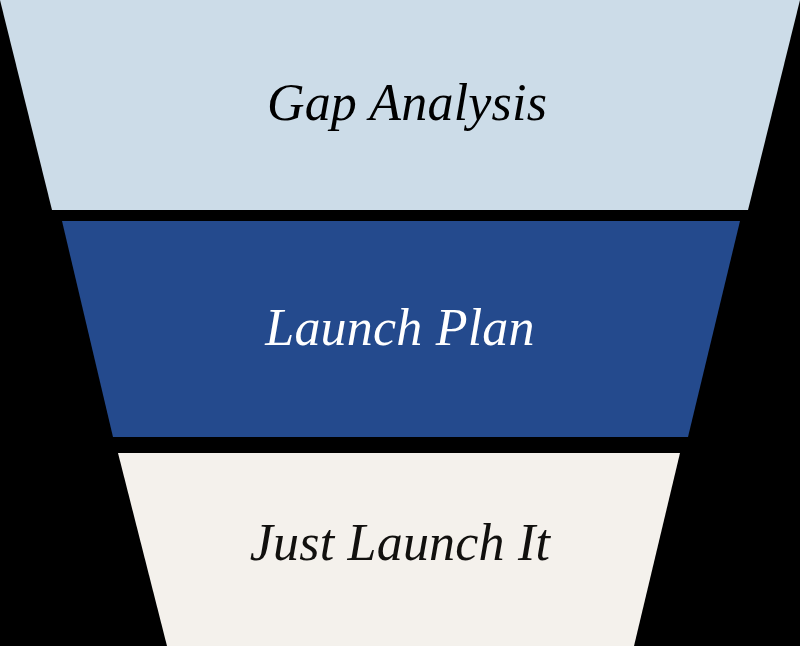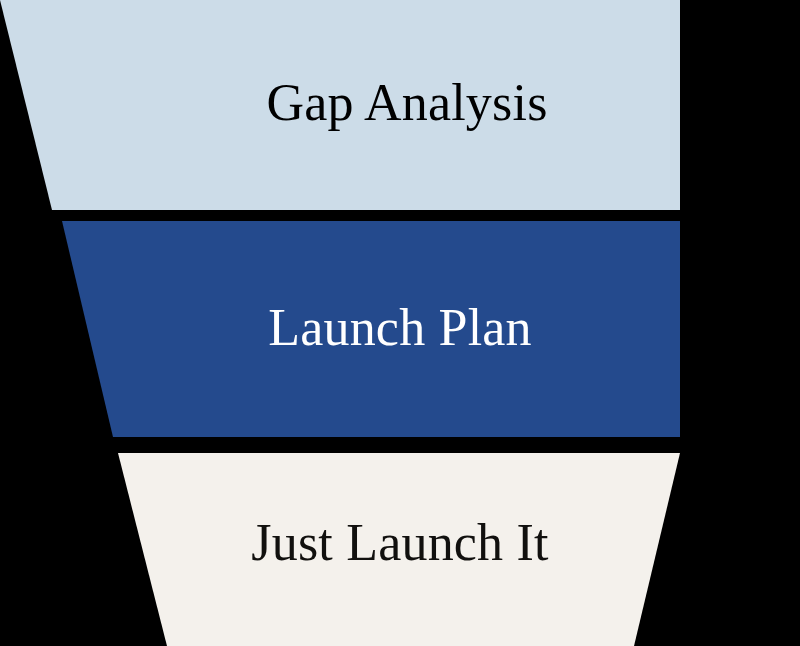--- a/index.html
+++ b/index.html
@@ -6,24 +6,25 @@
   html, body {
     margin: 0;
     padding: 0;
     background: #000000;
   }
   body {
     font-family: "Liberation Serif", "DejaVu Serif", serif;
   }
   #funnel-canvas {
     position: relative;
-    width: 680px;
+    width: 800px;
     height: 646px;
     background: #d946ef;
     overflow: hidden;
+    font-style: italic;
   }
   #funnel-svg {
     position: absolute;
     top: 0;
     left: 0;
     width: 800px;
     height: 646px;
     display: block;
   }
   .funnel-label {

